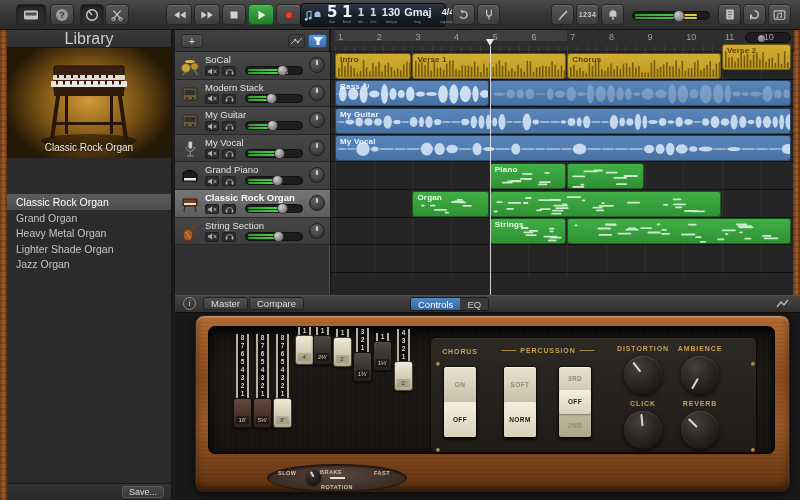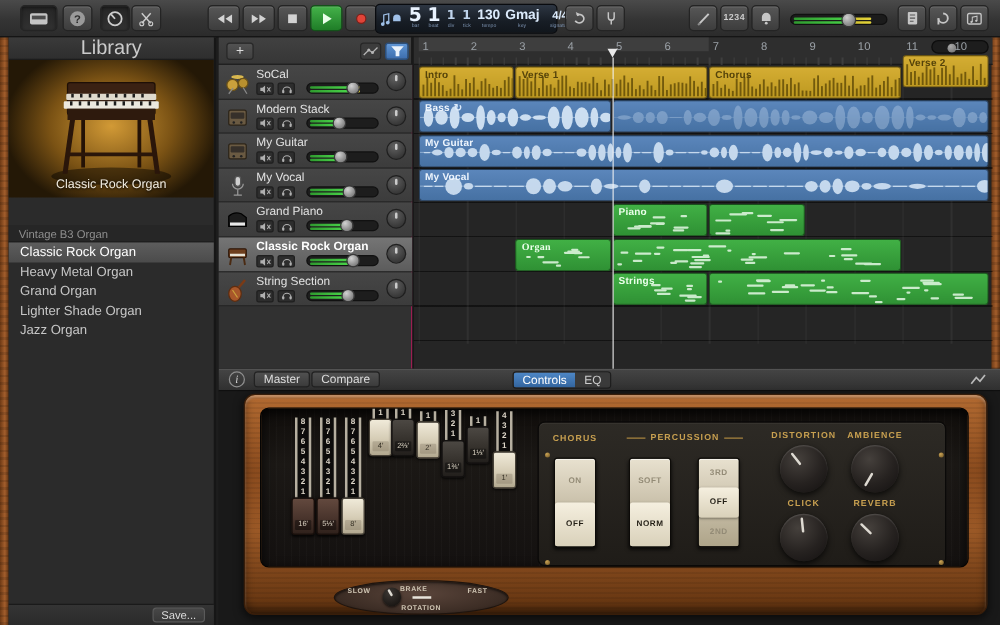--- a/index.html
+++ b/index.html
@@ -339,25 +339,24 @@
           </g>
         <rect x="47" y="39" width="70" height="9" fill="#2e1a0d"></rect>
         <path d="M49,48 L43,91 L47,91 L53,48 Z" fill="#2a160a"></path>
         <path d="M115,48 L121,91 L117,91 L111,48 Z" fill="#2a160a"></path>
         <rect x="58" y="48" width="3" height="38" fill="#241206"></rect>
         <rect x="103" y="48" width="3" height="38" fill="#241206"></rect>
         <rect x="46" y="74" width="72" height="3" fill="#2a160a"></rect>
       </svg>
       <div id="lib-caption">Classic Rock Organ</div>
     </div>
-    <div id="lib-cat">Vintage B3 Organ</div>
     <div id="lib-list">
         <div class="lib-item sel">Classic Rock Organ</div>
+        <div class="lib-item">Grand Organ</div>
         <div class="lib-item">Heavy Metal Organ</div>
-        <div class="lib-item">Grand Organ</div>
         <div class="lib-item">Lighter Shade Organ</div>
         <div class="lib-item">Jazz Organ</div>
       </div>
     <div id="lib-footer">
       <div id="save-btn">Save...</div>
     </div>
   </div>
 
   <div id="tracks-topbar">
     <div id="plus-btn">+</div>
@@ -1014,21 +1013,21 @@
                 <rect x="15.4" y="6.5" width="14.3" height="1.8" rx="0.9"></rect>
                 <rect x="37.7" y="7.7" width="11.9" height="1.8" rx="0.9"></rect>
                 <rect x="45.4" y="12.9" width="13.7" height="1.8" rx="0.9"></rect>
                 <rect x="4.2" y="11.5" width="12.9" height="1.8" rx="0.9"></rect>
                 <rect x="55.4" y="11.1" width="14.4" height="1.8" rx="0.9"></rect>
                 <rect x="48.0" y="19.2" width="11.2" height="1.8" rx="0.9"></rect>
               </g>
             </svg>
           </div>
         </div>
-        <div class="region green" style="left: 81.4px; width: 76.4px; top: 160.5px; height: 26px; font-family: Liberation Serif, serif;">
+        <div class="region green" style="left: 81.4px; width: 76.4px; top: 160.5px; height: 26px;">
           <span class="rlabel">Organ</span>
           <div>
             <svg width="76.4" height="26" viewBox="0 0 76.4 26">
               <g fill="#e5f8e5" opacity="0.85">
                 <rect x="45.7" y="9.5" width="7.3" height="1.8" rx="0.9"></rect>
                 <rect x="7.9" y="12.7" width="3.8" height="1.8" rx="0.9"></rect>
                 <rect x="38.1" y="9.3" width="9.7" height="1.8" rx="0.9"></rect>
                 <rect x="43.9" y="6.9" width="5.8" height="1.8" rx="0.9"></rect>
                 <rect x="49.5" y="12.9" width="9.3" height="1.8" rx="0.9"></rect>
                 <rect x="20.9" y="17.0" width="13.1" height="1.8" rx="0.9"></rect>

